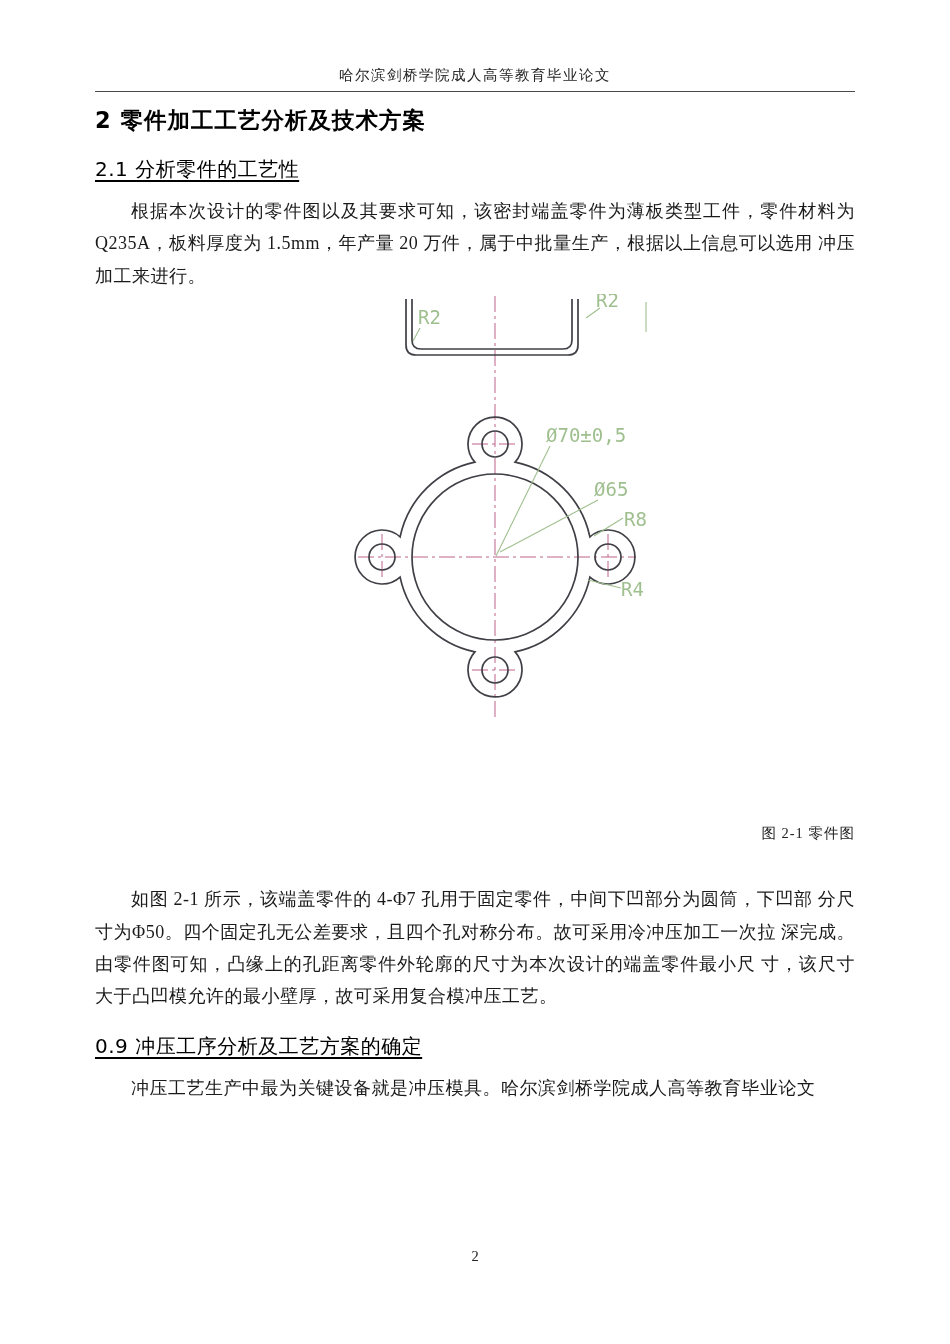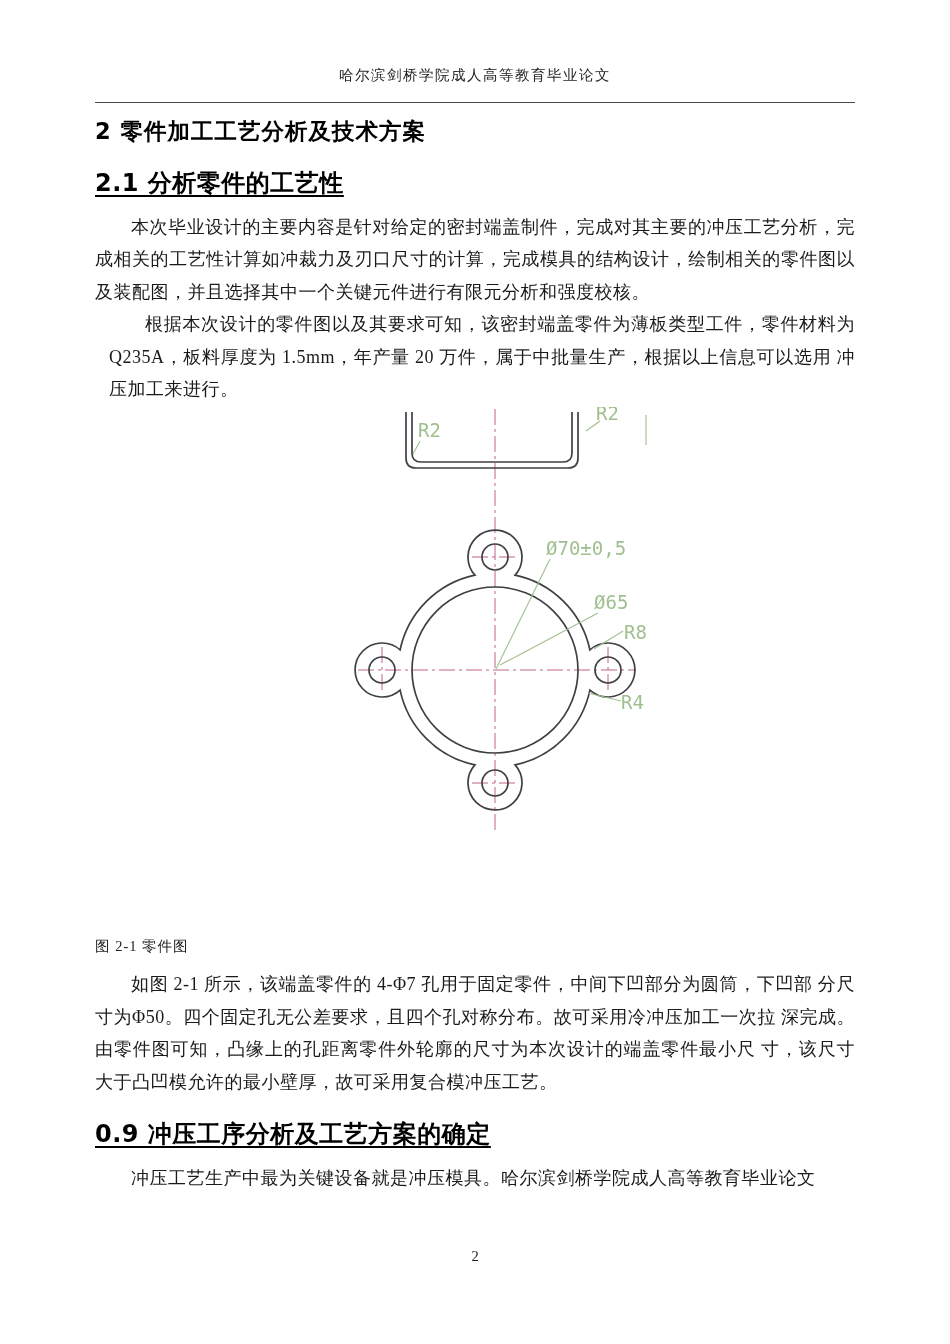--- a/index.html
+++ b/index.html
@@ -13,60 +13,60 @@
     padding: 66px 95px 0 95px;
     font-family: "Liberation Serif", "DejaVu Serif", serif;
     color: #1a1a1a;
     overflow: hidden;
   }
   .doc-header {
     text-align: center;
     font-size: 14.5px;
     letter-spacing: 1.5px;
     color: #222;
-    padding-bottom: 17px;
+    padding-bottom: 6px;
     border-bottom: 1px solid #4a4a4a;
   }
   h1.chapter {
     font-family: "DejaVu Sans", "Liberation Sans", sans-serif;
     font-size: 22.5px;
     font-weight: bold;
     color: #000;
     letter-spacing: 1px;
     margin-top: 13px;
   }
   h2.section {
     font-family: "DejaVu Sans", "Liberation Sans", sans-serif;
-    font-size: 24px;
-    font-weight: bold;
+    font-size: 20px;
+    font-weight: normal;
     color: #000;
     letter-spacing: 0.5px;
     margin-top: 20px;
     text-decoration: underline;
     text-underline-offset: 4px;
   }
   p.body {
     font-size: 18px;
     line-height: 32.4px;
     text-align: justify;
     text-indent: 2em;
     letter-spacing: 0.5px;
     margin-top: 12px;
   }
   p.body + p.body { margin-top: 0; margin-left: 14px; }
-  p.afterfig { margin-top: 12px; }
+  p.afterfig { margin-top: 40px; }
   figure { margin: 0; }
   .svgwrap {
     width: 362px;
     height: 430px;
     margin-left: 243px;
     margin-top: 2px;
   }
   figcaption {
-    text-align: left;
+    text-align: right;
     font-size: 14.5px;
     letter-spacing: 1px;
     color: #222;
     margin-top: 100px;
   }
   .pagenum {
     position: absolute;
     left: 0; right: 0;
     top: 1248px;
     text-align: center;
@@ -98,21 +98,20 @@
 <body>
 
 <div class="page">
 
   <div class="doc-header">哈尔滨剑桥学院成人高等教育毕业论文</div>
 
   <h1 class="chapter">2 零件加工工艺分析及技术方案</h1>
 
   <h2 class="section">2.1 分析零件的工艺性</h2>
 
-  <p class="body">本次毕业设计的主要内容是针对给定的密封端盖制件，完成对其主要的冲压工艺分析，完成相关的工艺性计算如冲裁力及刃口尺寸的计算，完成模具的结构设计，绘制相关的零件图以及装配图，并且选择其中一个关键元件进行有限元分析和强度校核。</p>
   <p class="body">根据本次设计的零件图以及其要求可知，该密封端盖零件为薄板类型工件，零件材料为 Q235A，板料厚度为 1.5mm，年产量 20 万件，属于中批量生产，根据以上信息可以选用 冲压加工来进行。</p>
 
   <figure>
     <div class="svgwrap">
       <svg width="362" height="430" viewBox="0 0 362 430">
 
         <g class="cl">
           <line x1="157" y1="2" x2="157" y2="424"></line>
           <line x1="20" y1="263" x2="298" y2="263"></line>
           <line x1="134" y1="150" x2="180" y2="150"></line>

